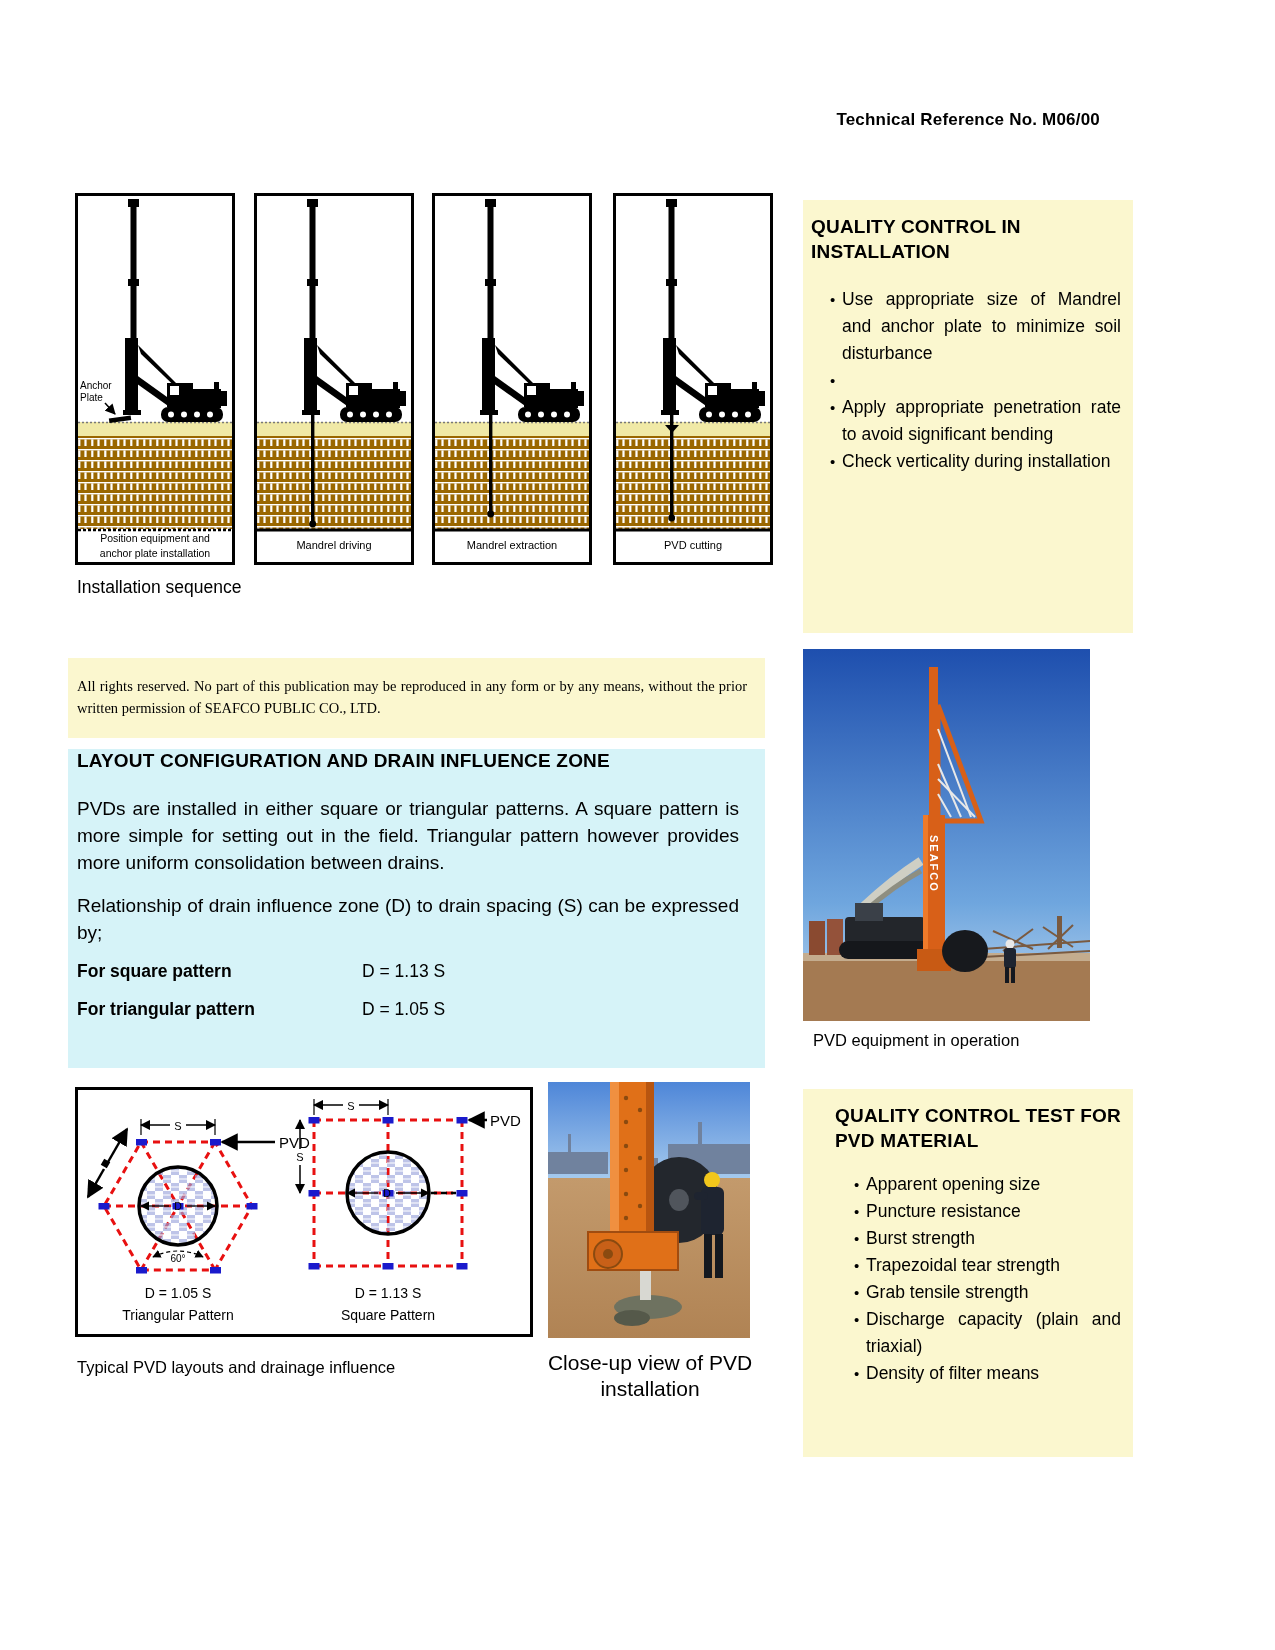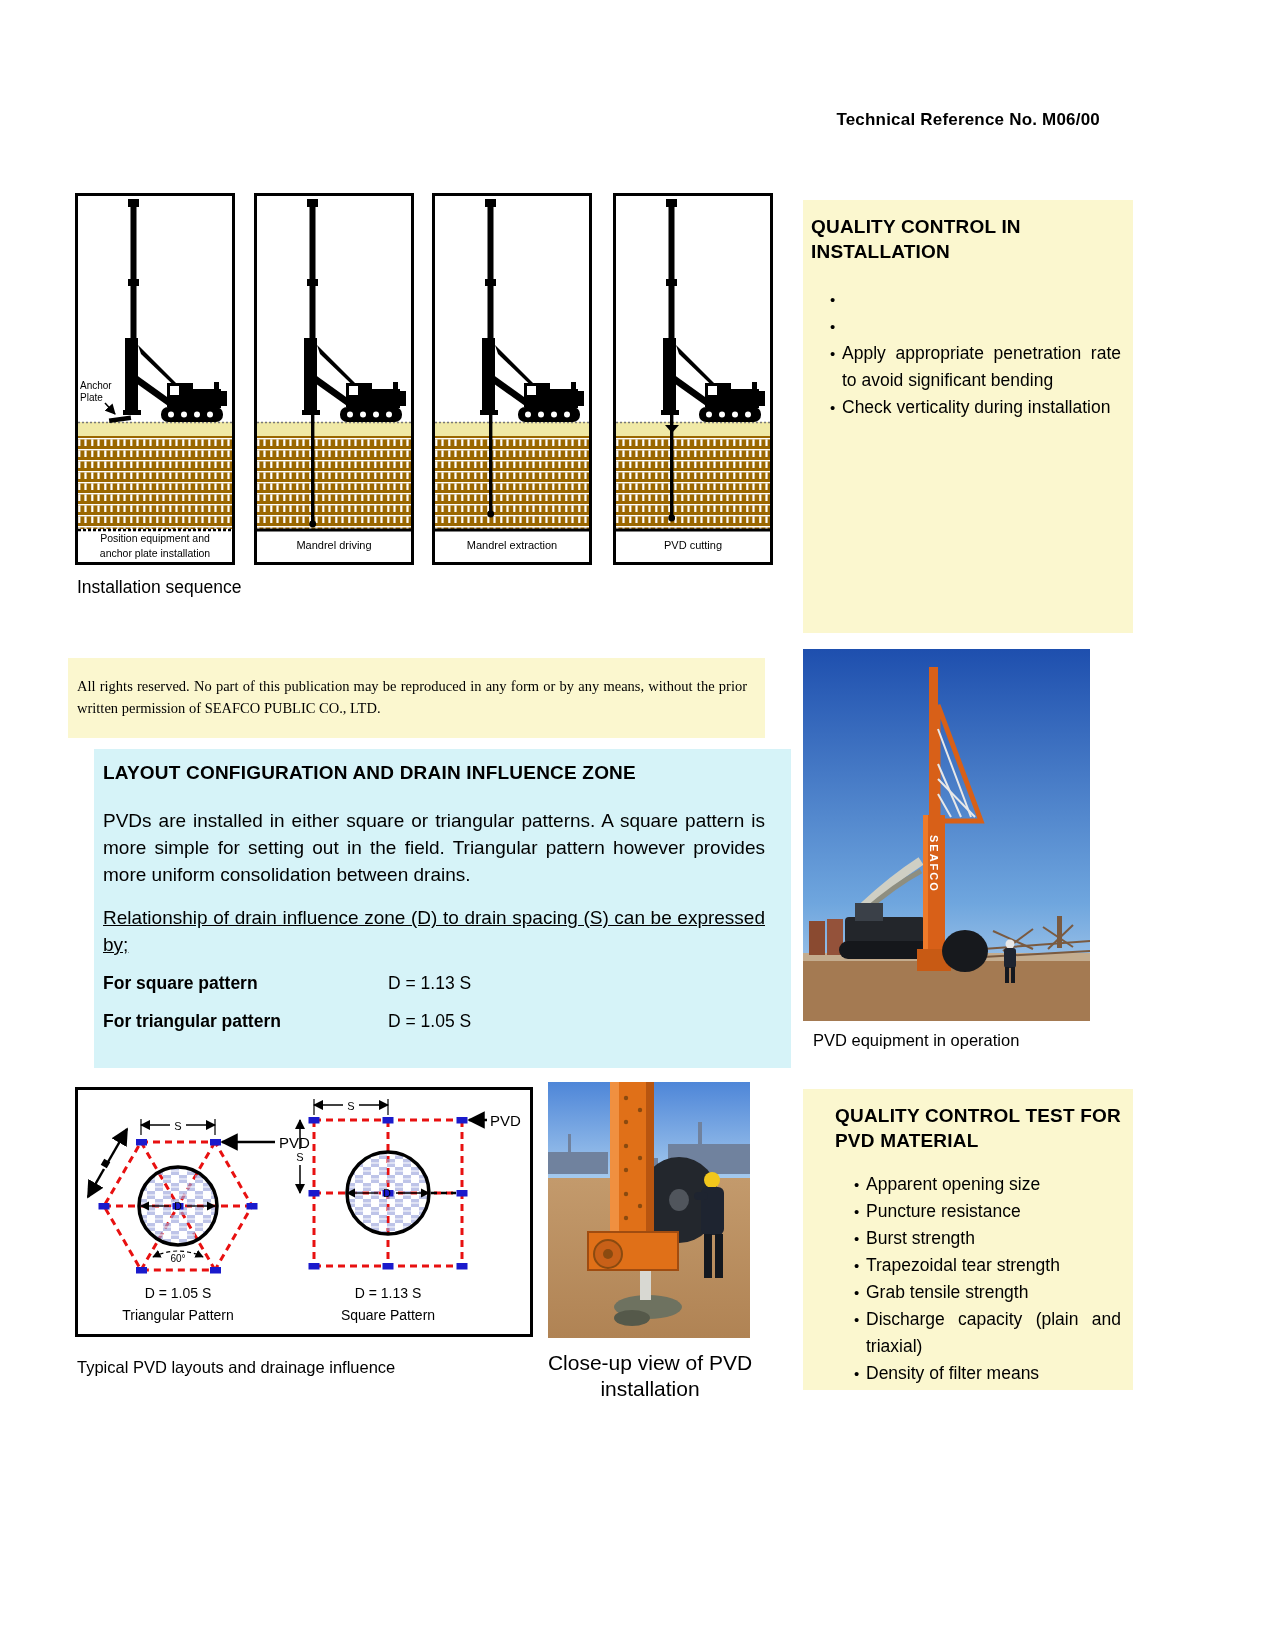--- a/index.html
+++ b/index.html
@@ -9,34 +9,34 @@
   
   .doc-ref{right:175px;top:110px;font-size:17px;font-weight:bold;letter-spacing:.2px;}
   
   .seq-caption{left:77px;top:577px;font-size:17.5px;}
   
   .copyright-box{left:68px;top:658px;width:697px;height:80px;background:#FBF7CF;box-sizing:border-box;
                  padding:17px 18px 0 9px;font-family:"Liberation Serif","DejaVu Serif",serif;
                  font-size:14.5px;line-height:22px;text-align:justify;}
   
   .layout-box{left:68px;top:749px;width:697px;height:319px;background:#D6F3F8;box-sizing:border-box;
-              padding:12px 26px 0 9px;margin-left:26px;}
+              padding:0 26px 0 9px;}
   .layout-box h2{margin:0;font-size:19px;line-height:24px;letter-spacing:.2px;}
   .layout-box p{margin:22px 0 0;font-size:19px;line-height:27px;text-align:justify;}
-  .layout-box p.p2{margin-top:16px;text-decoration:underline;}
+  .layout-box p.p2{margin-top:16px;}
   .formula-row{display:flex;margin-top:12px;font-size:17.5px;line-height:26px;}
   .formula-row .flabel{font-weight:bold;width:285px;}
   
   .pattern-caption{left:77px;top:1358px;font-size:16.5px;}
   .closeup-caption{left:528px;top:1350px;width:244px;text-align:center;font-size:21px;line-height:26px;}
   .equip-caption{left:813px;top:1031px;font-size:16.5px;}
   
   .qc-box{width:330px;background:#FBF7CF;box-sizing:border-box;padding:14px 12px 10px 8px;}
   .qc1{left:803px;top:200px;height:433px;}
-  .qc2{left:803px;top:1089px;height:301px;padding-left:32px;}
+  .qc2{left:803px;top:1089px;height:368px;padding-left:32px;}
   .qc-box h2{margin:0;font-size:19px;line-height:25px;letter-spacing:.2px;}
   .qc-box ul{list-style:none;margin:0;padding:0;}
   .qc1 ul{margin-top:22px;}
   .qc2 ul{margin-top:18px;}
   .qc-box li{display:grid;grid-template-columns:31px 1fr;}
   .qc-box .dot{padding-left:19px;font-size:15px;line-height:27px;}
   .qc-box .btx{font-size:17.5px;line-height:27px;text-align:justify;}
   svg{display:block;}
   svg text{font-family:"Liberation Sans","DejaVu Sans",sans-serif;}
 </style>
@@ -313,20 +313,21 @@
       <rect x="167" y="152" width="8" height="44" fill="#14181F"></rect>
     </g>
   </svg>
   <div class="abs closeup-caption">Close-up view of PVD installation</div>
 
   <div class="abs qc-box qc1">
     <h2>QUALITY CONTROL IN INSTALLATION</h2>
     <ul>
       <li>
           <span class="dot">•</span>
+          <span class="btx">Use appropriate size of Mandrel and anchor plate to minimize soil disturbance</span>
         </li>
       <li>
           <span class="dot">•</span>
         </li>
       <li>
           <span class="dot">•</span>
           <span class="btx">Apply appropriate penetration rate to avoid significant bending</span>
         </li>
       <li>
           <span class="dot">•</span>

